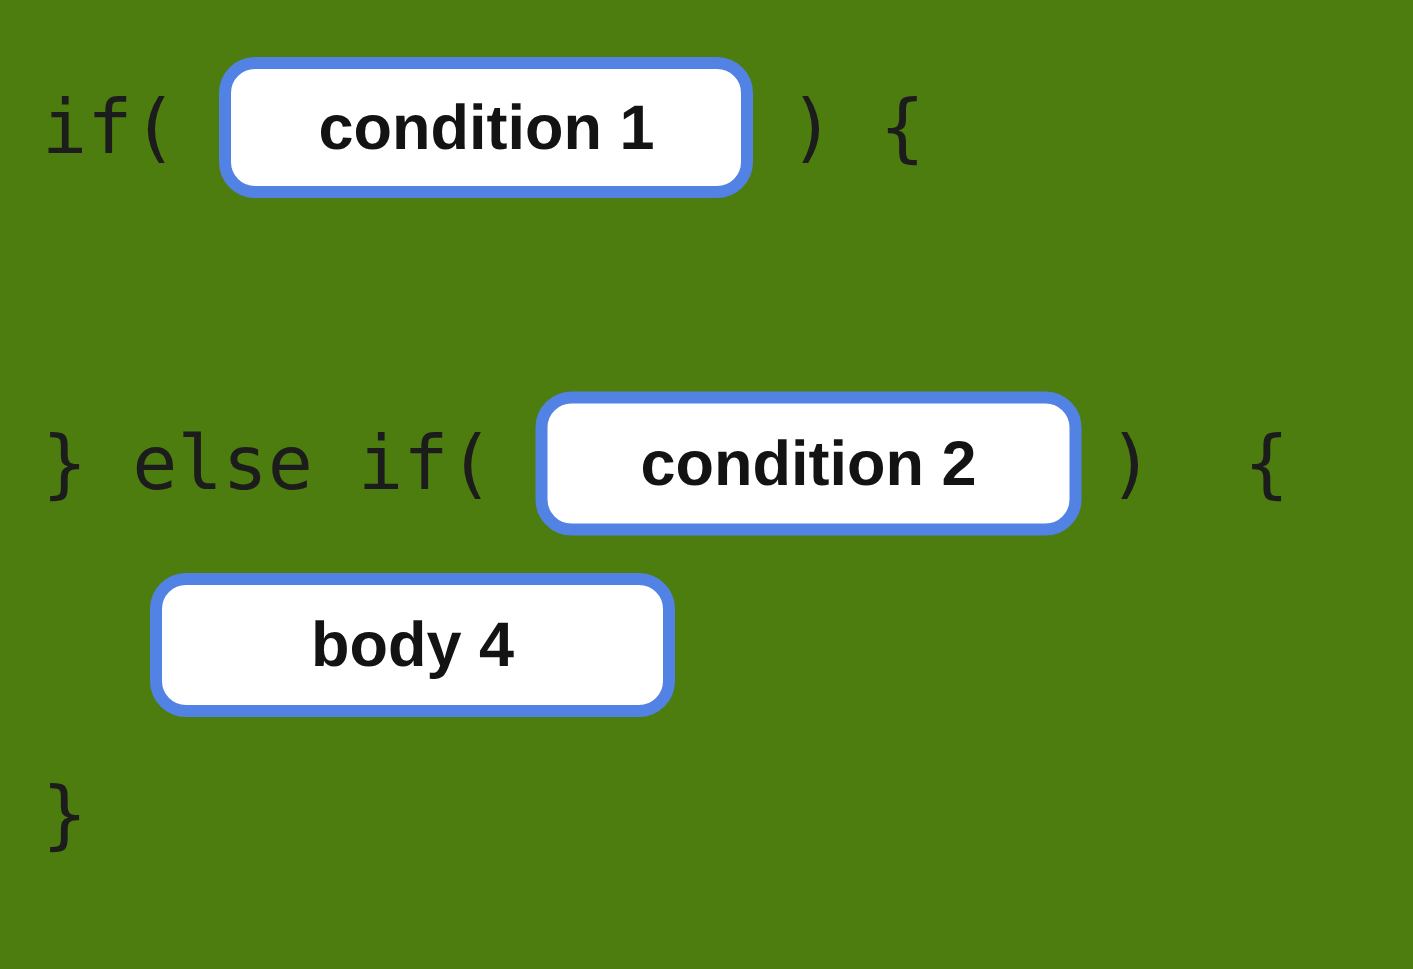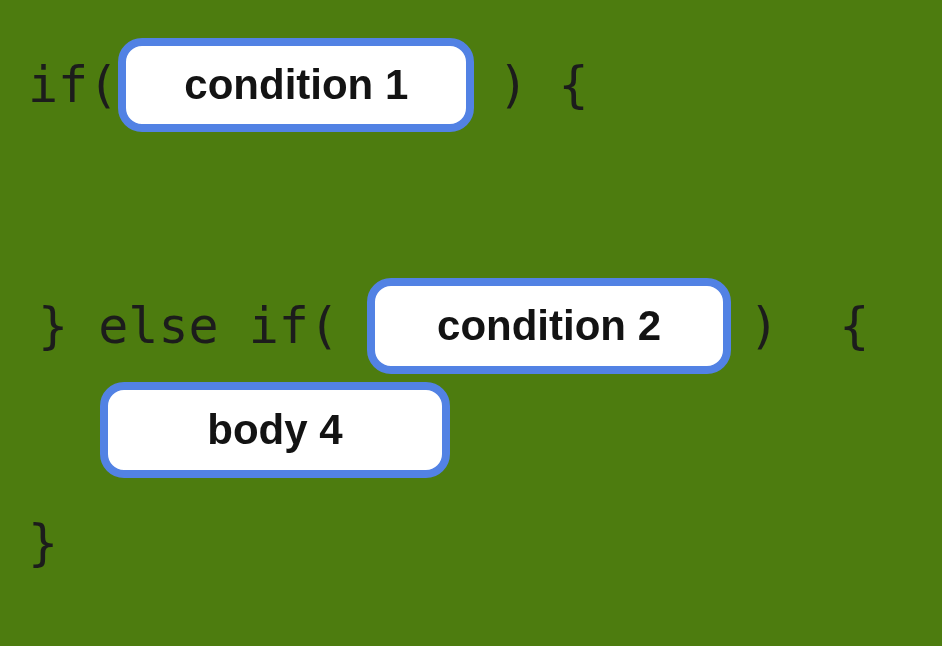--- a/index.html
+++ b/index.html
@@ -41,26 +41,26 @@
   .slot-label {
     font-family: "Liberation Sans", sans-serif;
     font-weight: 700;
     font-size: 42px;
     color: #131313;
     letter-spacing: 0;
     white-space: nowrap;
   }
   
   .row-1 { top: 38px; left: 28px; height: 94px; }
-  .slot-condition-1 { width: 356px; height: 94px; margin-right: 24px; }
+  .slot-condition-1 { width: 356px; height: 94px; margin-left: 28px; margin-right: 24px; }
   
   .row-2 { top: 163px; left: 105px; height: 90px; }
   .slot-body-1 { width: 352px; height: 90px; }
   
-  .row-3 { top: 278px; left: 28px; height: 96px; margin-left: 10px; }
+  .row-3 { top: 261px; left: 28px; height: 96px; }
   .slot-condition-2 { width: 364px; height: 96px; margin-left: 28px; margin-right: 18px; }
   
   .row-4 { top: 382px; left: 100px; height: 96px; }
   .slot-body-2 { width: 350px; height: 96px; }
   
   .row-5 { top: 508px; left: 28px; height: 70px; }
 </style>
 </head>
 <body>
 

